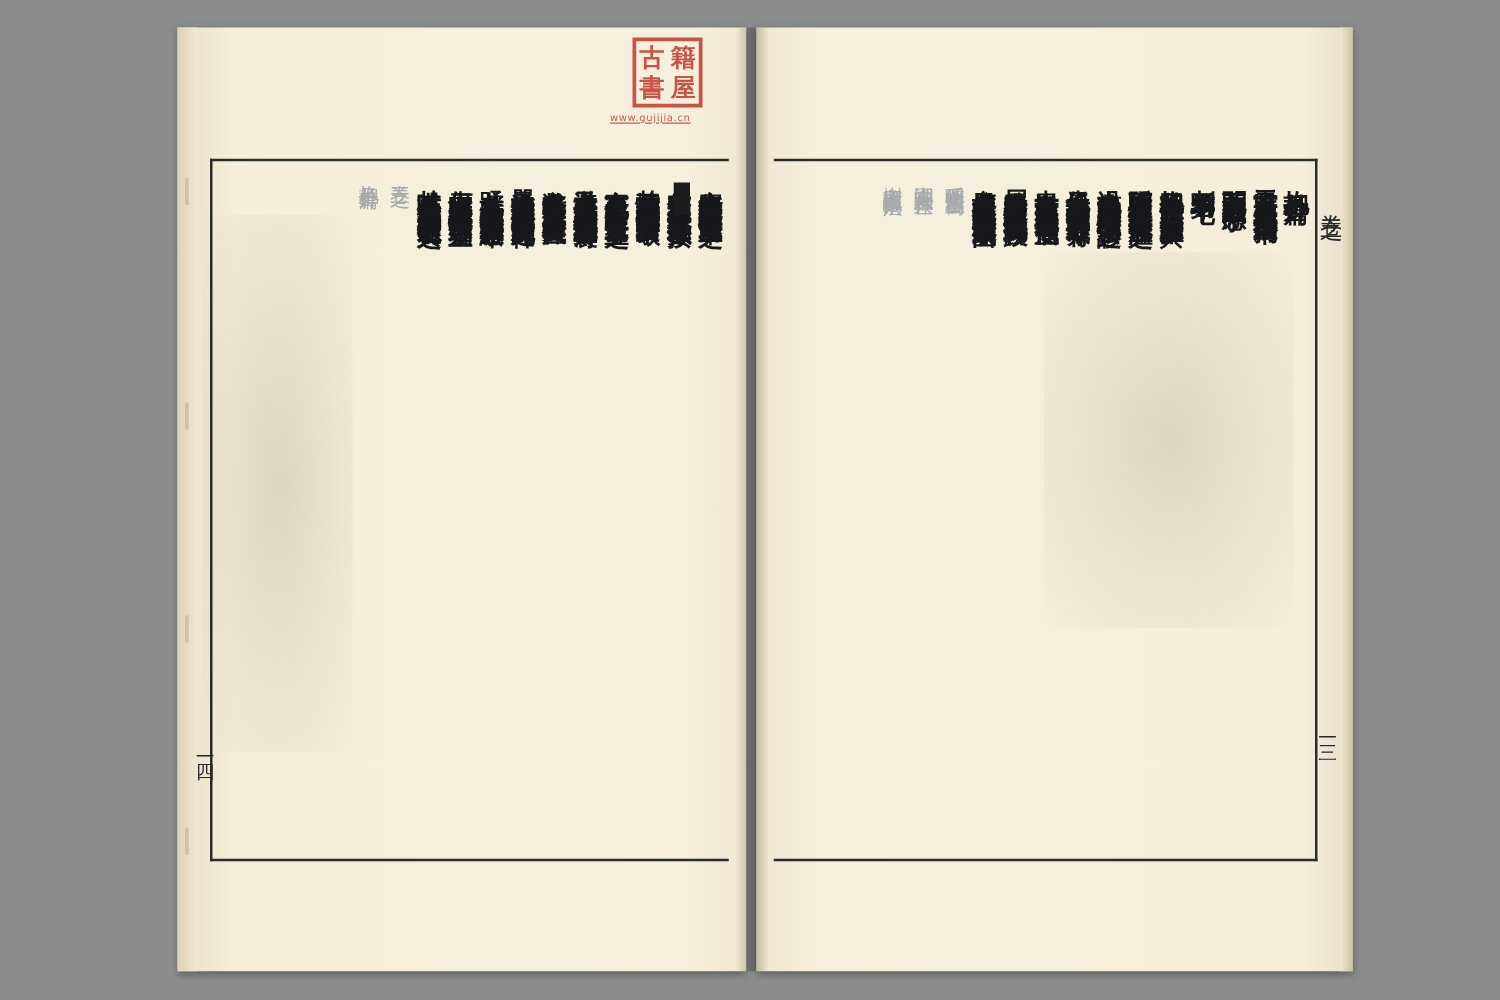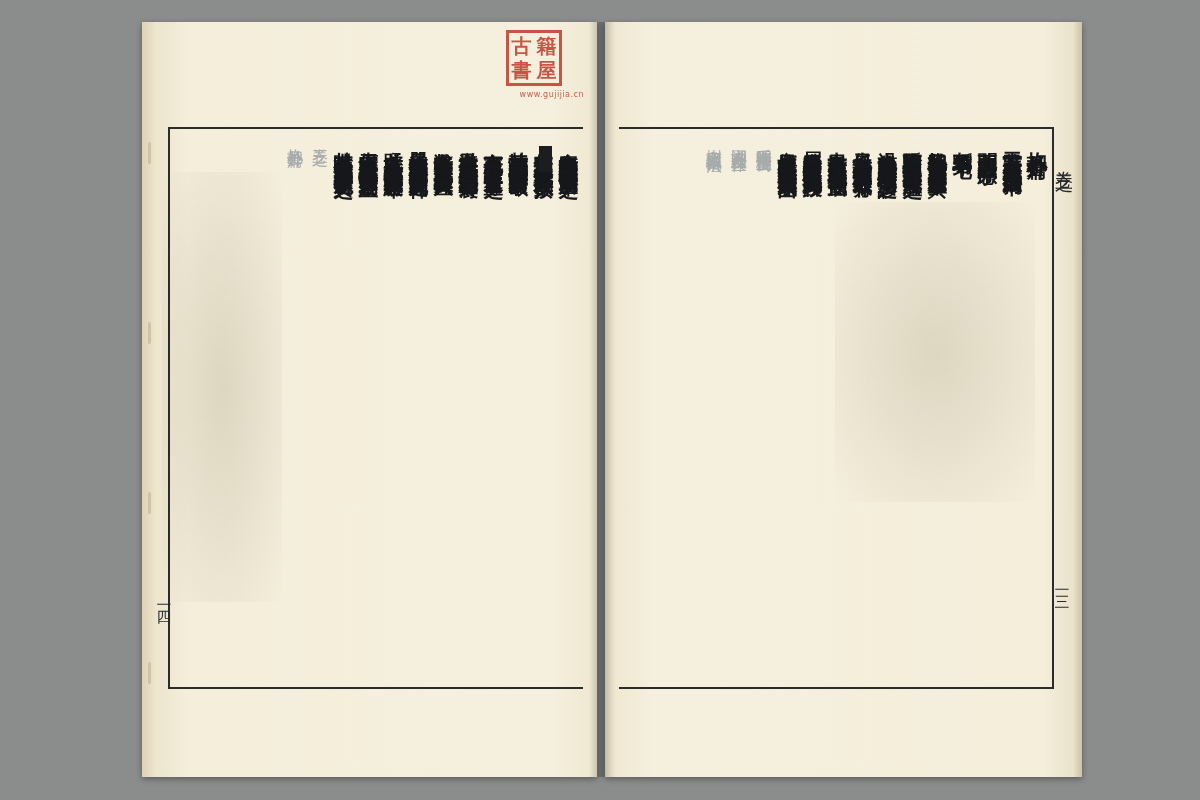--- a/index.html
+++ b/index.html
@@ -166,26 +166,27 @@
     opacity: .85;
     letter-spacing: 0;
     box-sizing: border-box;
   }
   .seal span { width: 50%; text-align: center; }
   .seal-url {
     position: absolute;
     left: 488px;
     top: 90px;
     width: 96px;
-    text-align: right;
+    text-align: left;
     font-size: 8px;
     color: #c0392b;
     letter-spacing: .5px;
     opacity: .8;
     font-family: "DejaVu Sans", sans-serif;
+    text-decoration: underline;
   }
 
   
   .blackmark {
     position: absolute;
     width: 13px;
     height: 26px;
     background: #1b1d1f;
     left: 397px;
     top: 124px;

